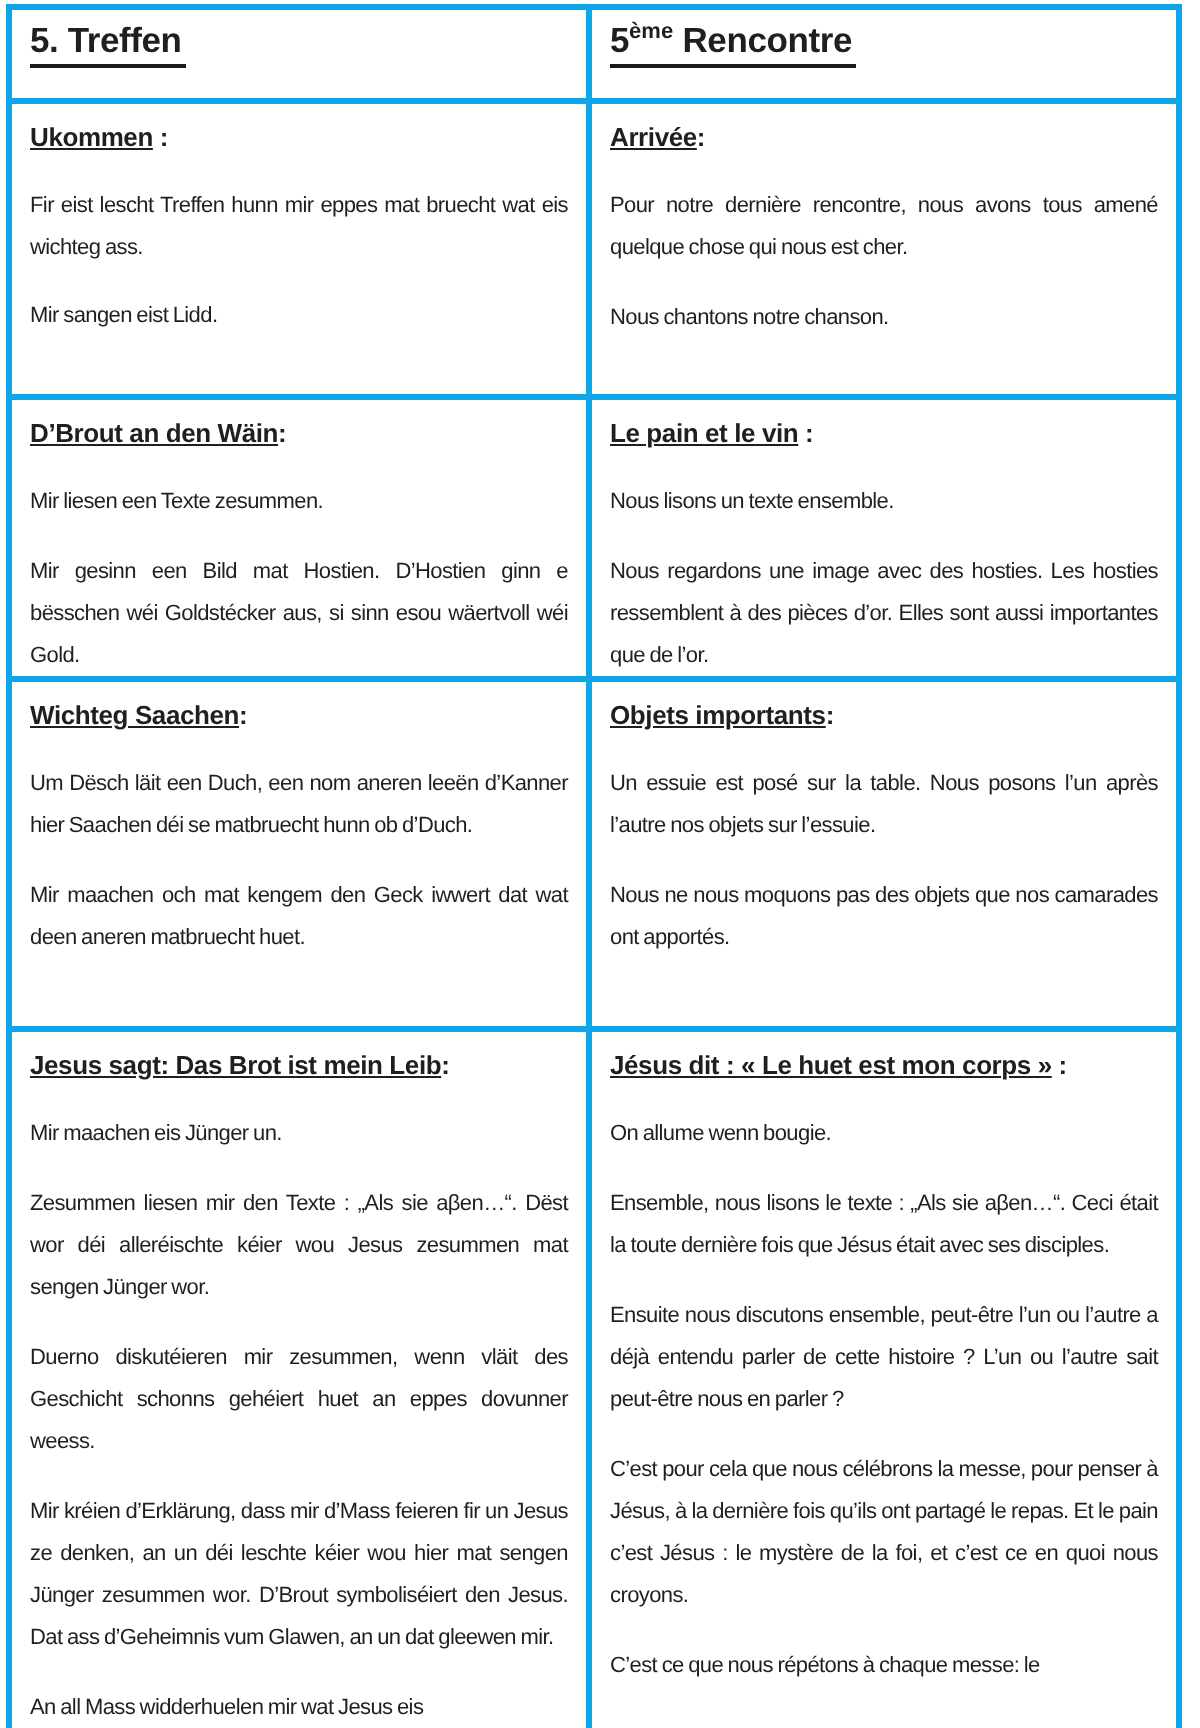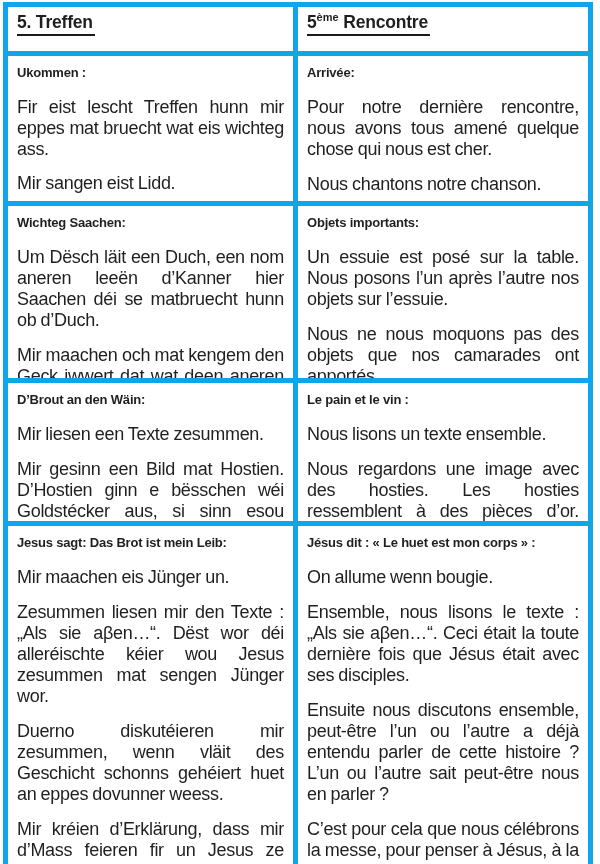--- a/index.html
+++ b/index.html
@@ -14,21 +14,21 @@
   table.doc{
     border-collapse:collapse;
     table-layout:fixed;
     width:585px;
     margin:2px 0 0 3px;
     border:2px solid #1a1a1a;
   }
   col.c-left{width:290px;}
   col.c-right{width:295px;}
   td{
-    border:5px solid #0ea5e9;
+    border:3px solid #0ea5e9;
     vertical-align:top;
     padding:0;
   }
   .box{
     box-sizing:border-box;
     padding:6px 9px 0 9px;
     overflow:hidden;
   }
   .box.head{height:44px;padding-top:5px;}
   .box.h0{height:145px;}
@@ -50,23 +50,23 @@
     position:relative;
     top:-7px;
     letter-spacing:0;
   }
   .h{
     font-size:13px;
     font-weight:bold;
     line-height:21px;
     letter-spacing:-0.2px;
   }
-  .h .u{}
+  .h .u{text-decoration:underline;}
   .para{
-    font-size:18px;
+    font-size:11px;
     line-height:21px;
     margin:14px 0 0 0;
     text-align:justify;
     letter-spacing:-0.3px;
     word-spacing:-0.5px;
   }
   .para.sp{margin-top:13px;}
 </style>
 </head>
 <body>
@@ -108,48 +108,48 @@
         <div class="box h0">
           <div class="h"><span class="u">Arrivée</span><span>:</span></div>
           <p class="para">Pour notre dernière rencontre, nous avons tous amené quelque chose qui nous est cher.</p>
           <p class="para">Nous chantons notre chanson.</p>
         </div>
       </td>
     </tr>
 
     <tr>
       <td>
+        <div class="box h2">
+          <div class="h"><span class="u">D’Brout an den Wäin</span><span>:</span></div>
+          <p class="para">Mir liesen een Texte zesummen.</p>
+          <p class="para">Mir gesinn een Bild mat Hostien. D’Hostien ginn e bësschen wéi Goldstécker aus, si sinn esou wäertvoll wéi Gold.</p>
+        </div>
+      </td>
+      <td>
+        <div class="box h2">
+          <div class="h"><span class="u">Le pain et le vin</span><span> :</span></div>
+          <p class="para">Nous lisons un texte ensemble.</p>
+          <p class="para">Nous regardons une image avec des hosties. Les hosties ressemblent à des pièces d’or. Elles sont aussi importantes que de l’or.</p>
+        </div>
+      </td>
+    </tr>
+
+    <tr>
+      <td>
         <div class="box h1">
           <div class="h"><span class="u">Wichteg Saachen</span><span>:</span></div>
           <p class="para">Um Dësch läit een Duch, een nom aneren leeën d’Kanner hier Saachen déi se matbruecht hunn ob d’Duch.</p>
           <p class="para">Mir maachen och mat kengem den Geck iwwert dat wat deen aneren matbruecht huet.</p>
         </div>
       </td>
       <td>
         <div class="box h1">
           <div class="h"><span class="u">Objets importants</span><span>:</span></div>
           <p class="para">Un essuie est posé sur la table. Nous posons l’un après l’autre nos objets sur l’essuie.</p>
           <p class="para">Nous ne nous moquons pas des objets que nos camarades ont apportés.</p>
-        </div>
-      </td>
-    </tr>
-
-    <tr>
-      <td>
-        <div class="box h2">
-          <div class="h"><span class="u">D’Brout an den Wäin</span><span>:</span></div>
-          <p class="para">Mir liesen een Texte zesummen.</p>
-          <p class="para">Mir gesinn een Bild mat Hostien. D’Hostien ginn e bësschen wéi Goldstécker aus, si sinn esou wäertvoll wéi Gold.</p>
-        </div>
-      </td>
-      <td>
-        <div class="box h2">
-          <div class="h"><span class="u">Le pain et le vin</span><span> :</span></div>
-          <p class="para">Nous lisons un texte ensemble.</p>
-          <p class="para">Nous regardons une image avec des hosties. Les hosties ressemblent à des pièces d’or. Elles sont aussi importantes que de l’or.</p>
         </div>
       </td>
     </tr>
 
     <tr>
       <td>
         <div class="box">
           <div class="h"><span class="u">Jesus sagt: Das Brot ist mein Leib</span><span>:</span></div>
           <p class="para">Mir maachen eis Jünger un.</p>
           <p class="para">Zesummen liesen mir den Texte : „Als sie aβen…“. Dëst wor déi alleréischte kéier wou Jesus zesummen mat sengen Jünger wor.</p>

